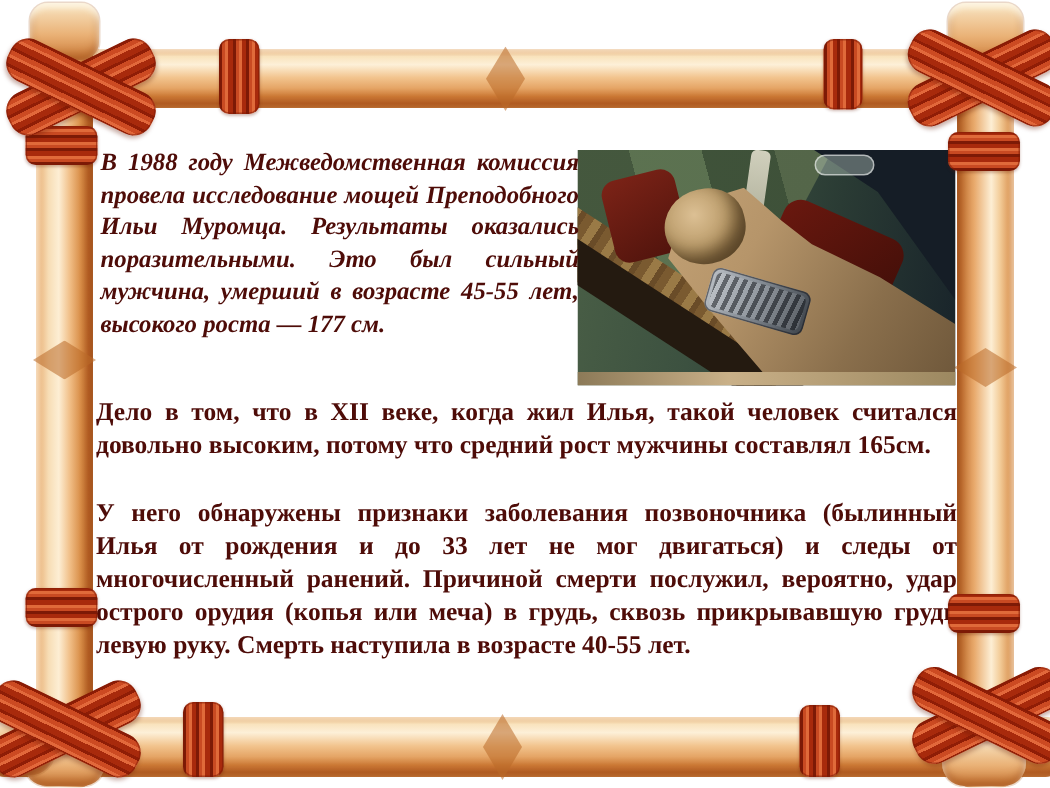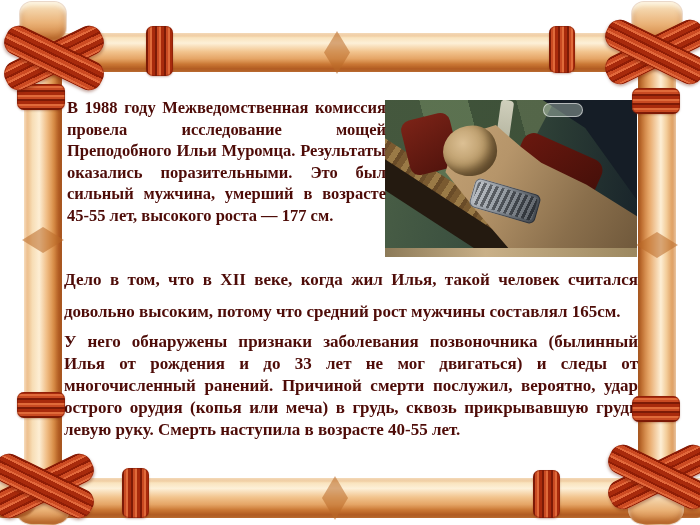--- a/index.html
+++ b/index.html
@@ -89,22 +89,22 @@
     background:repeating-linear-gradient(100deg,rgba(10,12,16,.45) 0 3px,rgba(255,255,255,.12) 3px 6px);}
   .ph-strip{left:0;bottom:0;width:100%;height:9px;
     background:linear-gradient(90deg,#8c7a58,#c9b088 40%,#9c8860);}
   .wm{left:158px;top:3px;width:38px;height:12px;border-radius:7px;
     background:rgba(195,212,202,.4);border:1px solid rgba(255,255,255,.55);}
   
   .para{
     position:absolute;color:#4e0c08;font-weight:bold;text-align:justify;
     -moz-text-align-last:left;text-align-last:left;
   }
-  .p1{left:67px;top:97px;width:319px;font-size:16.5px;line-height:21.6px;}
-  .p2{left:64px;top:264px;width:574px;font-size:17px;line-height:32px;}
+  .p1{left:67px;top:97px;width:319px;font-size:16.5px;line-height:21.6px;font-style:italic;}
+  .p2{left:64px;top:264px;width:574px;font-size:17px;line-height:22px;}
   .p3{left:64px;top:331px;width:574px;font-size:17px;line-height:22px;}
 </style>
 </head>
 <body>
 
 <div class="slide">
 
   <div class="bone bh" style="left:30px;top:33px;width:640px;height:39px;"></div>
   <div class="bone bh" style="left:-6px;top:478px;width:712px;height:40px;"></div>
   <div class="bone bvl" style="left:24px;top:4px;width:38px;height:521px;"></div>

